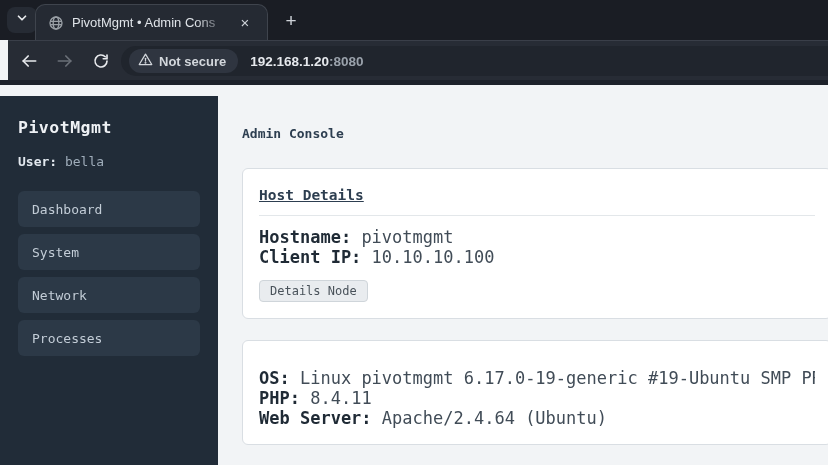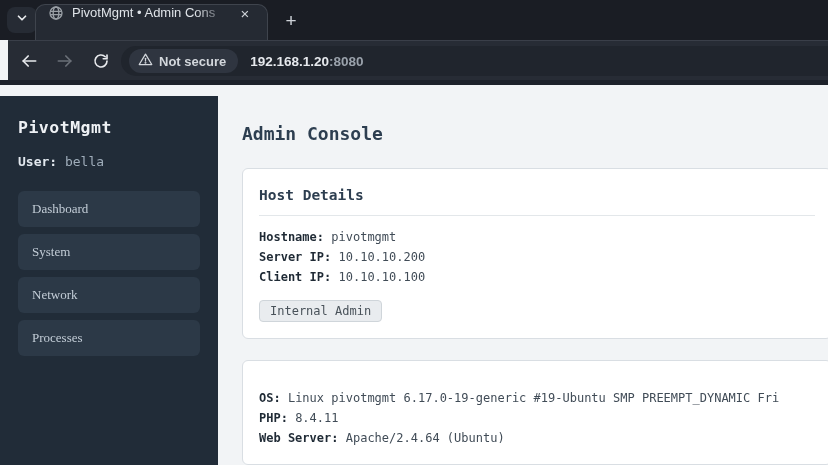--- a/index.html
+++ b/index.html
@@ -13,21 +13,21 @@
   }
   .tab-search-btn {
     position: absolute; left: 7px; top: 7px; width: 30px; height: 26px;
     background: #262b34; border-radius: 8px;
     display: flex; align-items: center; justify-content: center; cursor: pointer;
   }
   .tab {
     position: absolute; left: 35px; top: 4px; width: 233px; height: 36px;
     background: #252a33; border: 1px solid #3f444d; border-bottom: none;
     border-radius: 10px 10px 0 0;
-    display: flex; padding: 0 8px 0 12px;
+    display: flex; align-items: center; padding: 0 8px 0 12px;
   }
   .favicon { width: 16px; height: 16px; flex: 0 0 16px; margin-right: 8px; }
   .tab-title {
     color: #dfe3e8; font-size: 13px; white-space: nowrap; overflow: hidden;
     max-width: 158px; flex: 1;
     -webkit-mask-image: linear-gradient(90deg, #000 78%, transparent 100%);
             mask-image: linear-gradient(90deg, #000 78%, transparent 100%);
   }
   .tab-close {
     width: 18px; height: 18px; margin-left: 6px; border-radius: 50%;
@@ -72,35 +72,35 @@
     width: 218px; flex: 0 0 218px; background: #212c38; padding: 22px 18px 0 18px;
   }
   .brand { color: #eef1f4; font-size: 16.5px; font-weight: bold; letter-spacing: 0.5px; }
   .meta-row { margin-top: 17px; font-size: 13px; line-height: 16px; color: #9fadba; }
   .meta-row .lbl { color: #e2e8ee; font-weight: bold; }
   .meta-row.role { margin-top: 11px; }
   .nav-list { margin-top: 21px; }
   .nav-item {
     height: 36px; background: #2c3947; border-radius: 6px; margin-bottom: 7px;
     display: flex; align-items: center; padding-left: 14px;
-    color: #c3cdd7; font-size: 13px; cursor: pointer; font-family: Liberation Serif, serif;
+    color: #c3cdd7; font-size: 13px; cursor: pointer;
   }
 
   .main { flex: 1; padding: 25px 0 0 24px; overflow: hidden; }
-  .page-title { color: #2d3e50; font-size: 18px; font-weight: bold; line-height: 26px; }
+  .page-title { color: #2d3e50; font-size: 13px; font-weight: bold; line-height: 26px; }
   .card {
     background: #ffffff; border: 1px solid #d9dee3; border-radius: 6px;
     margin: 21px -4px 0 0; padding: 16px;
   }
   .card-title {
     color: #2d3e50; font-size: 14.5px; font-weight: bold; line-height: 20px;
-    padding-bottom: 10px; border-bottom: 1px solid #e3e7ea;
+    padding-bottom: 10px; border-bottom: 1px solid #e3e7ea; text-decoration: underline;
   }
   .card-body { margin-top: 11px; }
-  .kv-row { font-size: 12px; line-height: 20px; color: #414c57; white-space: nowrap; overflow: hidden; }
+  .kv-row { font-size: 17px; line-height: 20px; color: #414c57; white-space: nowrap; overflow: hidden; }
   .kv-row .lbl { color: #1f2a35; font-weight: bold; }
   .badge {
     display: inline-block; margin-top: 13px; background: #e9ecef; border: 1px solid #cfd5da;
     border-radius: 4px; padding: 3px 10px; font-size: 12px; color: #49525a;
   }
 </style>
 </head>
 <body>
 
 <div class="tabbar">
@@ -191,28 +191,24 @@
     <div class="page-title">Admin Console</div>
 
     <div class="card">
       <div class="card-title">Host Details</div>
       <div class="card-body">
         <div class="kv-row">
           <span class="lbl">Hostname:</span>
           <span>pivotmgmt</span>
         </div>
         <div class="kv-row">
-          <span class="lbl">Server IP:</span>
-          <span>10.10.10.200</span>
-        </div>
-        <div class="kv-row">
           <span class="lbl">Client IP:</span>
           <span>10.10.10.100</span>
         </div>
-        <span class="badge">Internal Admin</span>
+        <span class="badge">Details Node</span>
       </div>
     </div>
 
     <div class="card">
       <div class="card-body">
         <div class="kv-row">
           <span class="lbl">OS:</span>
           <span>Linux pivotmgmt 6.17.0-19-generic #19-Ubuntu SMP PREEMPT_DYNAMIC Fri</span>
         </div>
         <div class="kv-row">

